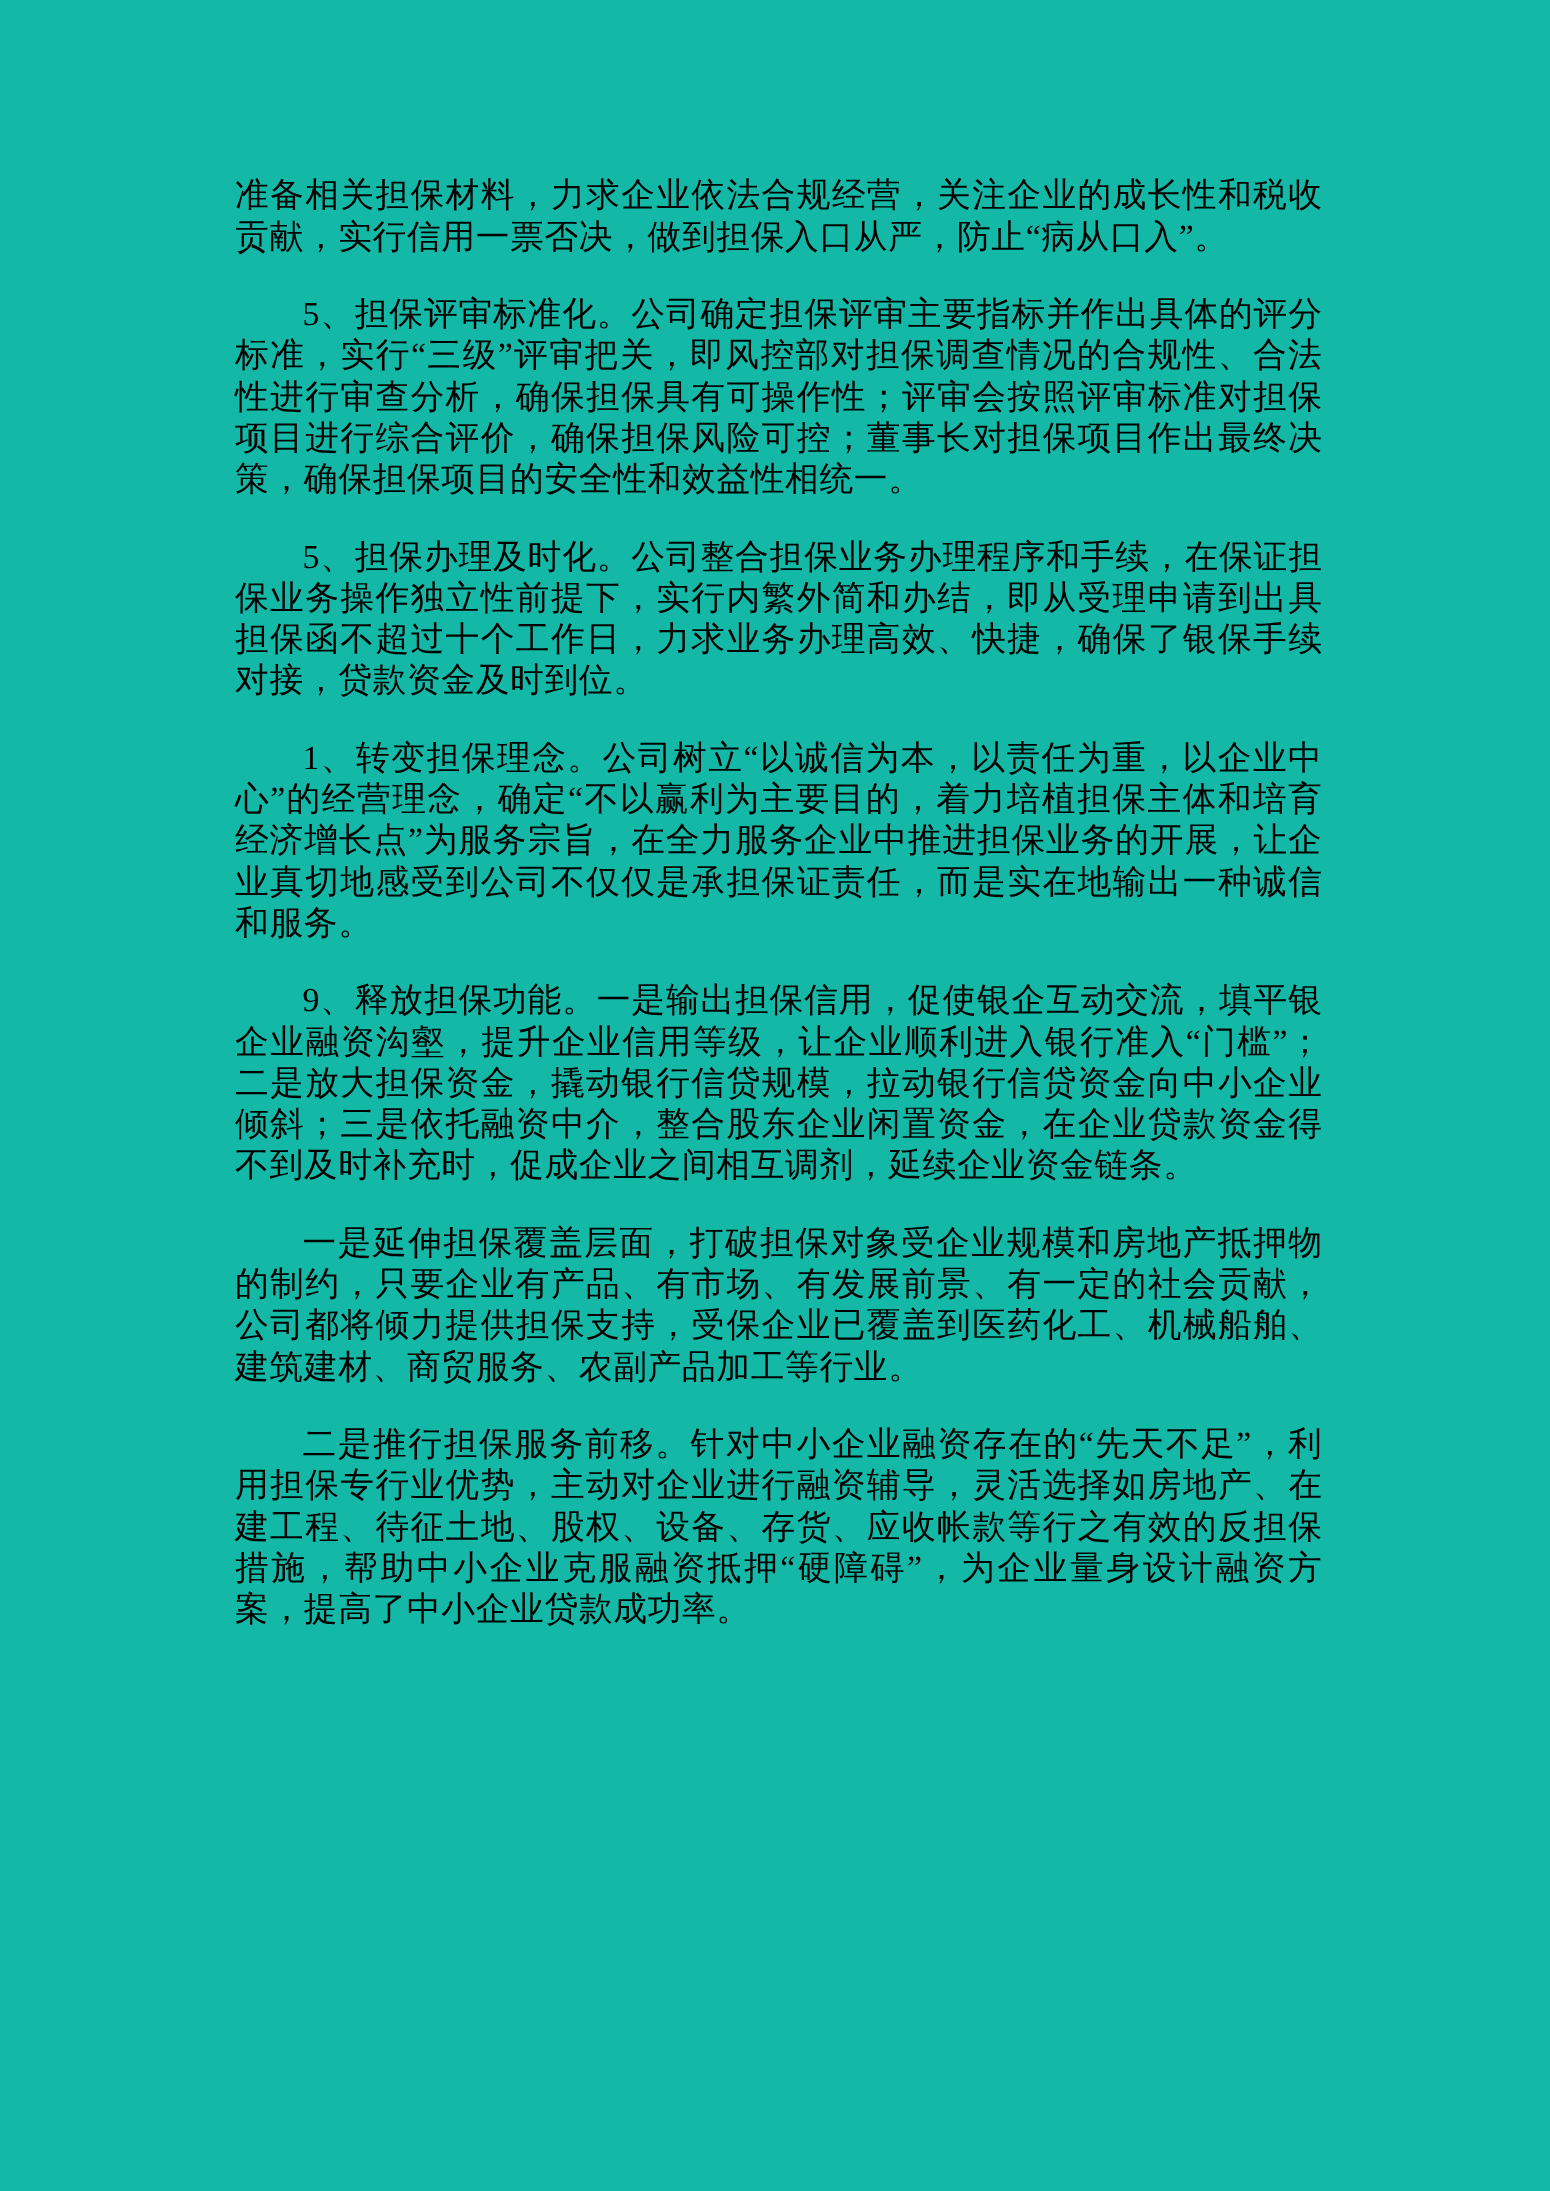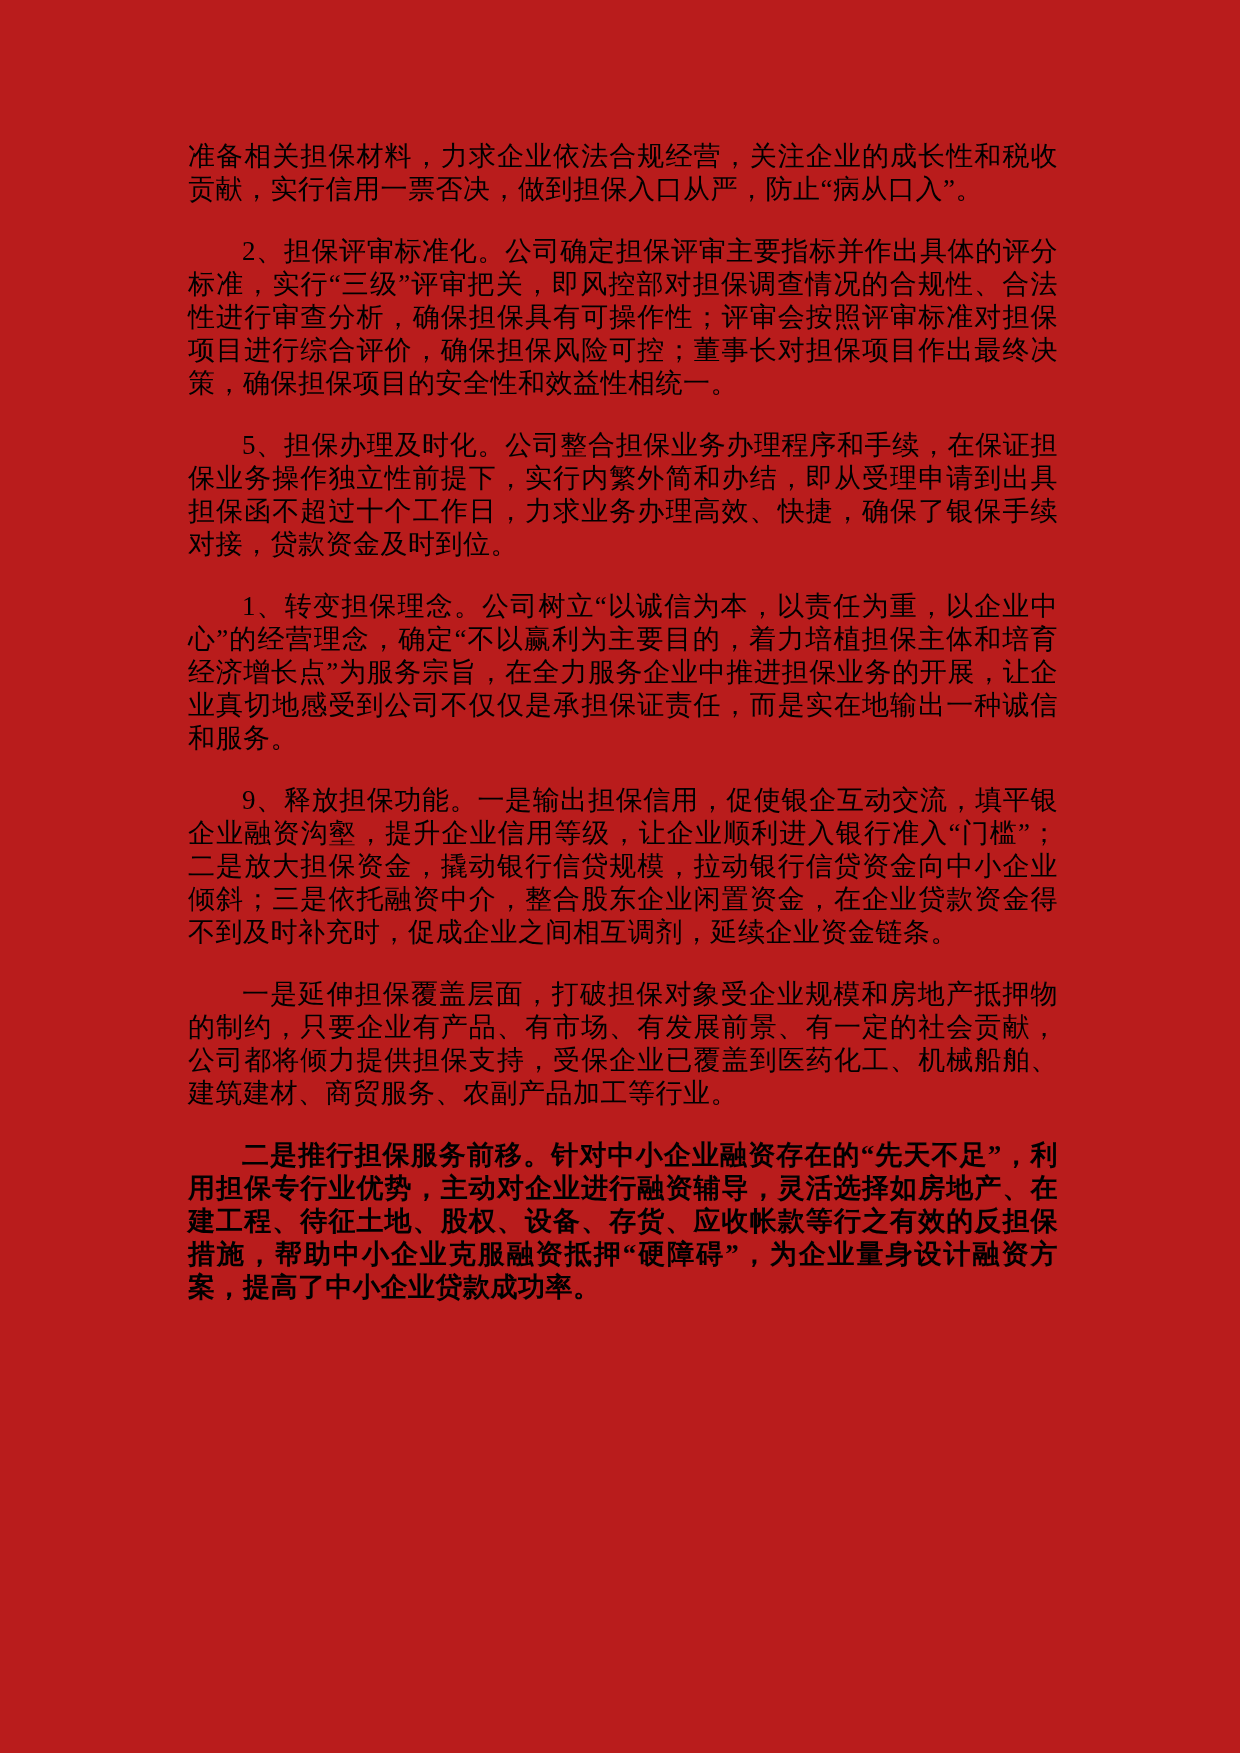--- a/index.html
+++ b/index.html
@@ -4,21 +4,21 @@
 <style>
   html, body {
     margin: 0;
     padding: 0;
     background: #ffffff;
   }
   .page {
     position: relative;
     width: 1240px;
     height: 1753px;
-    background: #b91c1c;
+    background: #14b8a6;
     overflow: hidden;
     box-sizing: border-box;
     padding: 140px 182px 0 188px;
     font-family: "Liberation Serif", "DejaVu Serif", serif;
     color: #000000;
   }
   .doc-body {
     width: 100%;
   }
   .para {
@@ -29,29 +29,28 @@
     text-indent: 2em;
     letter-spacing: 0.5px;
     word-break: break-all;
     color: #000000;
   }
   .para.continuation {
     text-indent: 0;
   }
   .para:last-child {
     margin-bottom: 12px;
-    font-weight: bold;
   }
 </style>
 </head>
 <body>
 
 <div class="page">
   <div class="doc-body">
     <p class="para continuation">准备相关担保材料，力求企业依法合规经营，关注企业的成长性和税收贡献，实行信用一票否决，做到担保入口从严，防止“病从口入”。</p>
-    <p class="para">2、担保评审标准化。公司确定担保评审主要指标并作出具体的评分标准，实行“三级”评审把关，即风控部对担保调查情况的合规性、合法性进行审查分析，确保担保具有可操作性；评审会按照评审标准对担保项目进行综合评价，确保担保风险可控；董事长对担保项目作出最终决策，确保担保项目的安全性和效益性相统一。</p>
+    <p class="para">5、担保评审标准化。公司确定担保评审主要指标并作出具体的评分标准，实行“三级”评审把关，即风控部对担保调查情况的合规性、合法性进行审查分析，确保担保具有可操作性；评审会按照评审标准对担保项目进行综合评价，确保担保风险可控；董事长对担保项目作出最终决策，确保担保项目的安全性和效益性相统一。</p>
     <p class="para">5、担保办理及时化。公司整合担保业务办理程序和手续，在保证担保业务操作独立性前提下，实行内繁外简和办结，即从受理申请到出具担保函不超过十个工作日，力求业务办理高效、快捷，确保了银保手续对接，贷款资金及时到位。</p>
     <p class="para">1、转变担保理念。公司树立“以诚信为本，以责任为重，以企业中心”的经营理念，确定“不以赢利为主要目的，着力培植担保主体和培育经济增长点”为服务宗旨，在全力服务企业中推进担保业务的开展，让企业真切地感受到公司不仅仅是承担保证责任，而是实在地输出一种诚信和服务。</p>
     <p class="para">9、释放担保功能。一是输出担保信用，促使银企互动交流，填平银企业融资沟壑，提升企业信用等级，让企业顺利进入银行准入“门槛”；二是放大担保资金，撬动银行信贷规模，拉动银行信贷资金向中小企业倾斜；三是依托融资中介，整合股东企业闲置资金，在企业贷款资金得不到及时补充时，促成企业之间相互调剂，延续企业资金链条。</p>
     <p class="para">一是延伸担保覆盖层面，打破担保对象受企业规模和房地产抵押物的制约，只要企业有产品、有市场、有发展前景、有一定的社会贡献，公司都将倾力提供担保支持，受保企业已覆盖到医药化工、机械船舶、建筑建材、商贸服务、农副产品加工等行业。</p>
     <p class="para">二是推行担保服务前移。针对中小企业融资存在的“先天不足”，利用担保专行业优势，主动对企业进行融资辅导，灵活选择如房地产、在建工程、待征土地、股权、设备、存货、应收帐款等行之有效的反担保措施，帮助中小企业克服融资抵押“硬障碍”，为企业量身设计融资方案，提高了中小企业贷款成功率。</p>
   </div>
 </div>
 
 </body></html>

